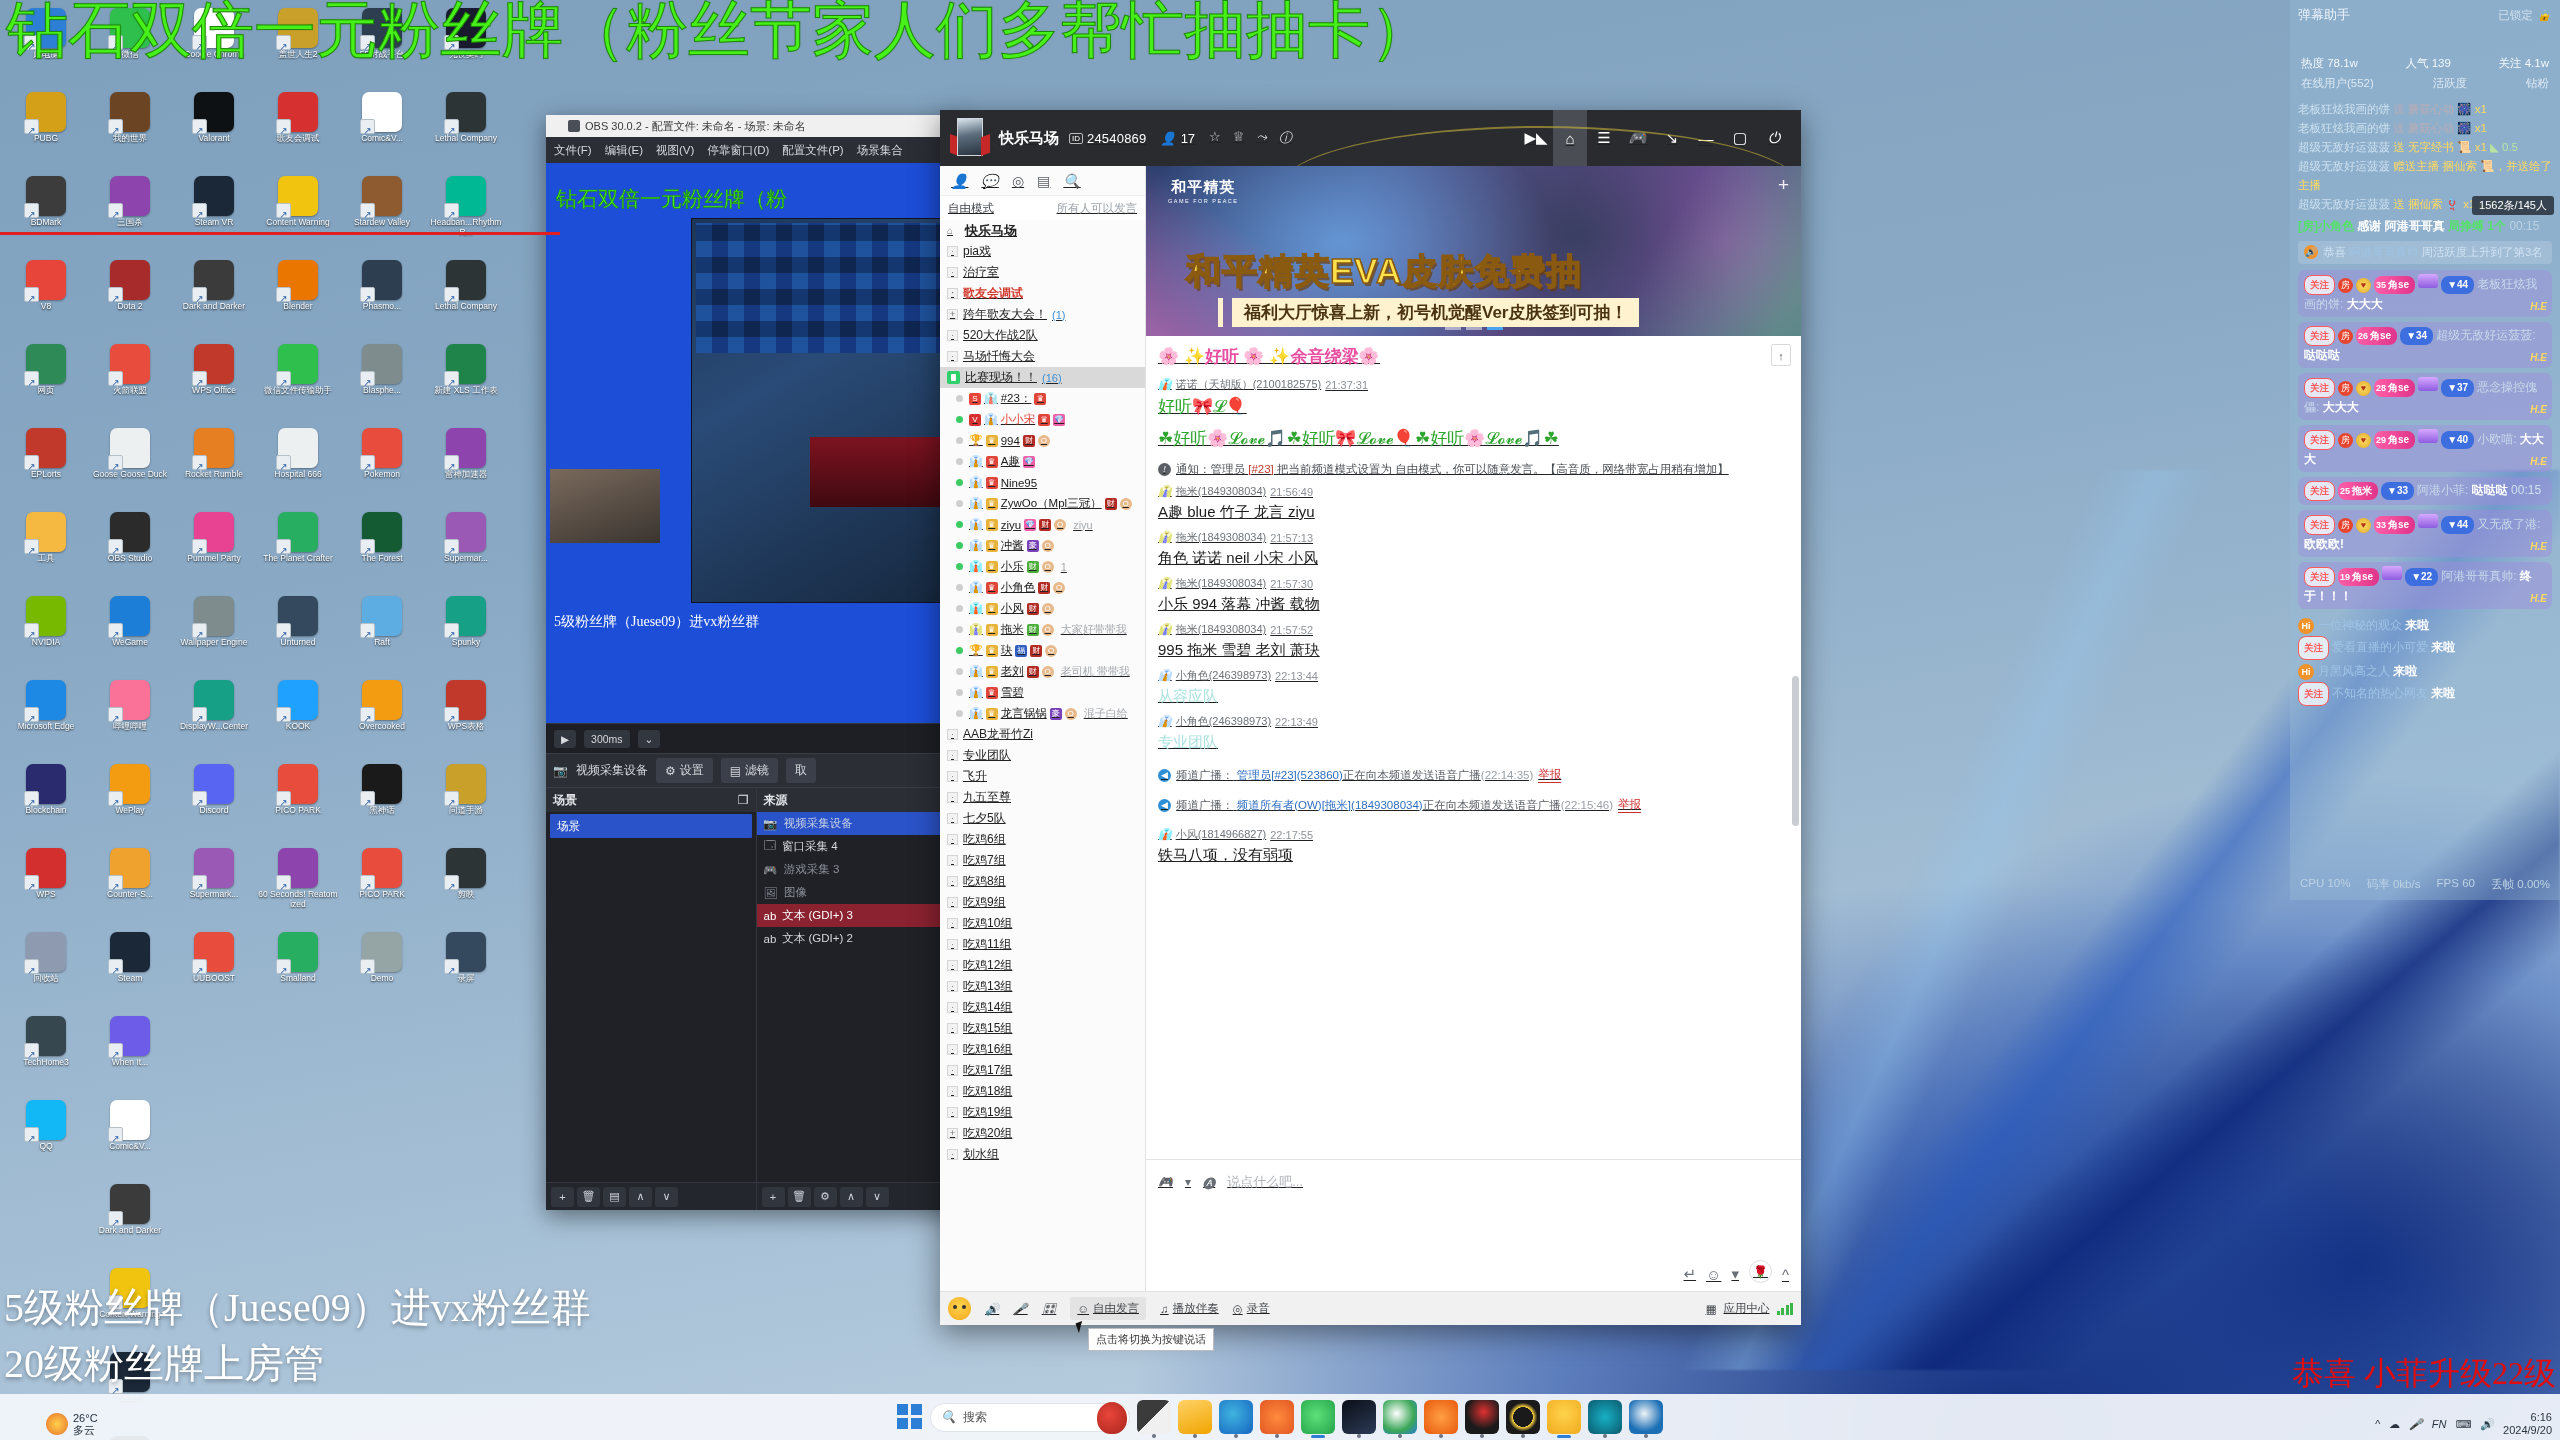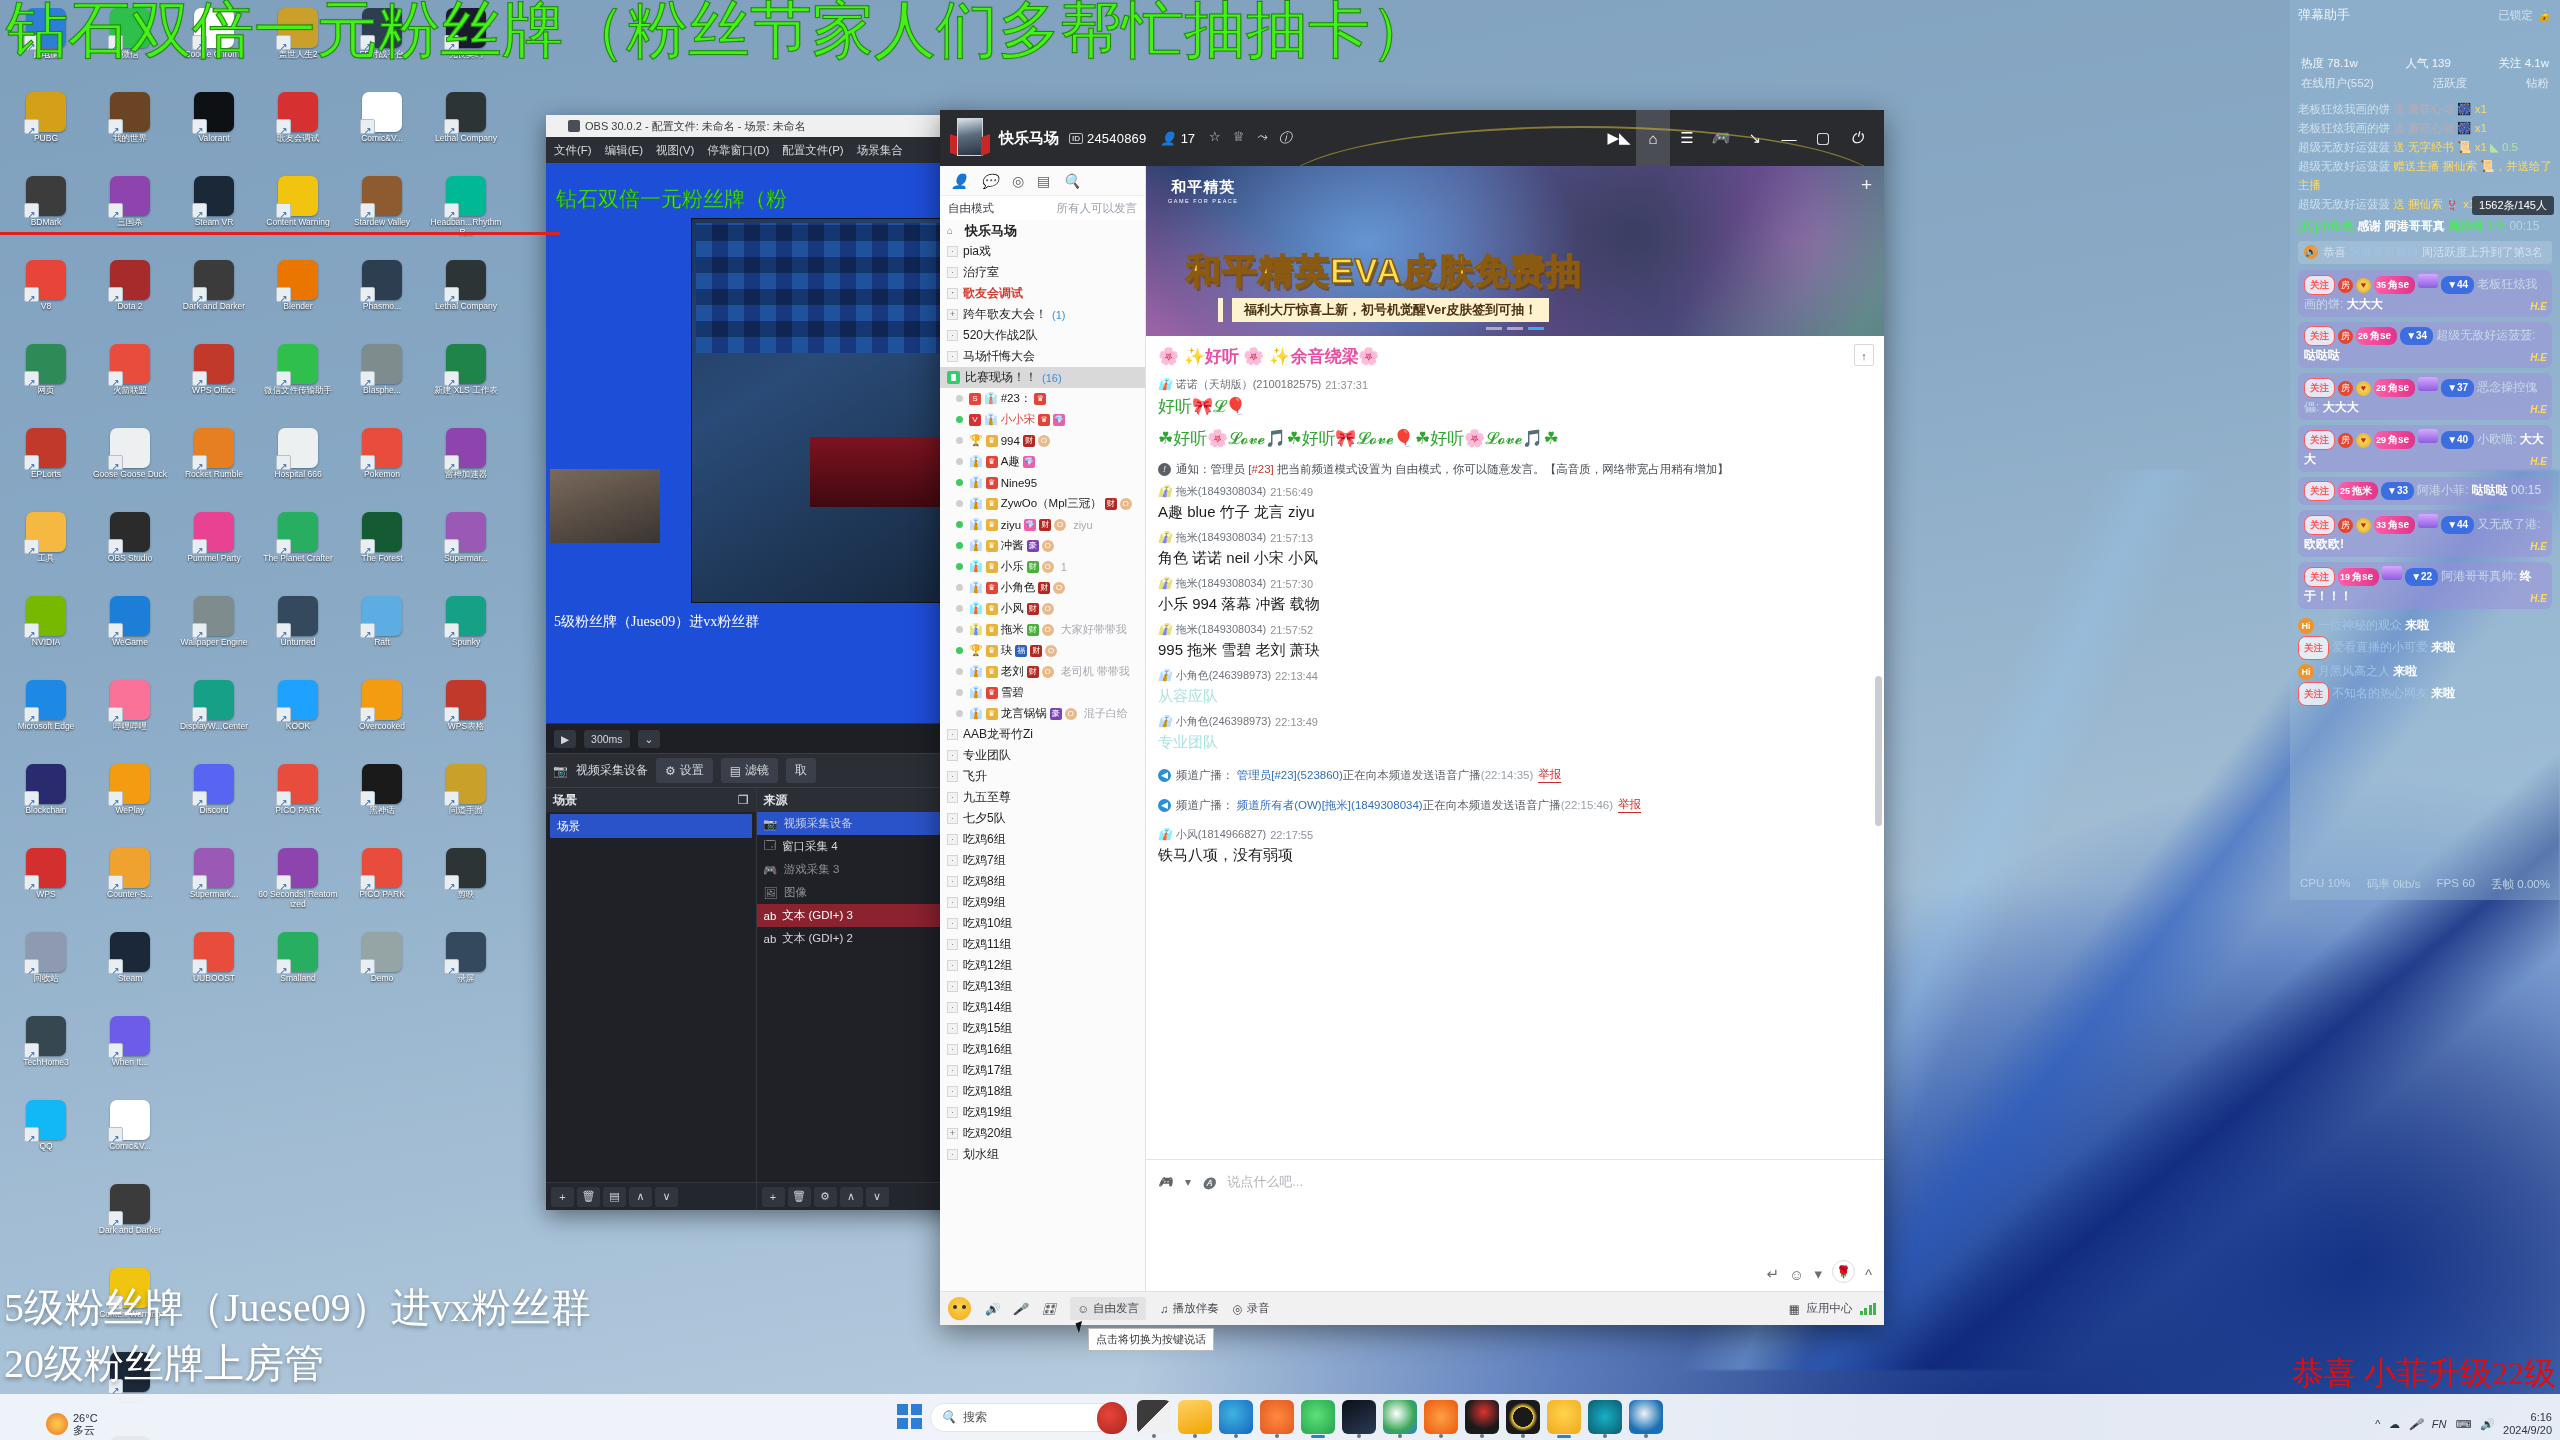--- a/index.html
+++ b/index.html
@@ -109,23 +109,23 @@
   .src-row.dim{ color:#8b8f98;}
   .scene-row{ height:24px; margin:2px 4px; display:flex; align-items:center; padding:0 7px;
      background:#2b53c9; color:#fff; font-size:11.5px; border-radius:1px;}
   .obs-col .tools{ height:28px; background:#23262c; display:flex; align-items:center; gap:3px; padding:0 5px;
      border-top:1px solid #34373f;}
   .obs-col .tools .tb{ width:23px;height:20px; background:#31353e; border-radius:3px;
      display:flex;align-items:center;justify-content:center;font-size:11px;color:#cfd3da;}
 
   
   #chat-window{
-    position:absolute; left:940px; top:110px; width:944px; height:1215px; z-index:30;
+    position:absolute; left:940px; top:110px; width:861px; height:1215px; z-index:30;
     background:#fff; box-shadow:0 8px 28px rgba(0,0,0,.45); display:flex; flex-direction:column;
-    font-size:12px; color:#222;
+    font-size:12px; color:#222;text-decoration:underline;
   }
   #chat-titlebar{ height:56px; background:#2a2b2f; display:flex; align-items:center; padding:0 10px; color:#fff;
     position:relative; overflow:hidden;}
   #chat-titlebar::after{content:"";position:absolute;left:340px;top:16px;right:0;height:60px;
     border-top:2px solid rgba(212,190,60,.55); border-radius:50%/100% 100% 0 0; pointer-events:none;}
   .ct-avatar{ width:40px;height:44px; margin-right:9px; position:relative; flex:none;}
   .ct-avatar .ph{ position:absolute; left:7px; top:2px; width:26px;height:38px;
      background:linear-gradient(170deg,#d8e4ec,#5c6d7d 45%,#2a3340); border:1px solid #cfd6dc;}
   .ct-avatar .rb-l,.ct-avatar .rb-r{ position:absolute; top:18px; width:9px;height:22px; background:#c62828;}
   .ct-avatar .rb-l{ left:0; clip-path:polygon(0 0,100% 15%,100% 100%,0 85%);}
@@ -178,21 +178,21 @@
       radial-gradient(ellipse 260px 190px at 66% 40%, rgba(50,60,90,.8), rgba(0,0,0,0) 72%),
       radial-gradient(ellipse 220px 200px at 88% 45%, rgba(190,90,200,.6), rgba(0,0,0,0) 70%);
   }
   #banner .logo{ position:absolute; left:22px; top:12px; color:#fff; font-size:15px; font-weight:bold;
      letter-spacing:1px; text-align:center;}
   #banner .logo small{ display:block; font-size:5.5px; letter-spacing:1.5px; font-weight:normal; margin-top:1px;}
   #banner .headline{ position:absolute; left:40px; top:82px; font-size:35px; font-weight:bold;
      color:#ffe14d; letter-spacing:1px; -webkit-text-stroke:1.5px #8a5a10;
      text-shadow:2px 3px 0 rgba(110,60,0,.65); font-family:"Liberation Sans",sans-serif;}
   #banner .sub{ position:absolute; left:86px; top:132px; background:#fff3cf; color:#4a3310;
-     font-size:13px; font-weight:bold; padding:3px 12px; }
+     font-size:17px; font-weight:bold; padding:3px 12px; }
   #banner .sub::before{content:"";position:absolute;left:-14px;top:0;width:5px;height:100%;background:#fff3cf;}
   #banner .plus{ position:absolute; right:12px; top:8px; color:#fff; font-size:19px; opacity:.9;}
   #banner .dots{ position:absolute; left:50%; bottom:6px; transform:translateX(-50%); display:flex; gap:5px;}
   #banner .dots i{ width:16px;height:3px; background:rgba(255,255,255,.5); display:block;}
   #banner .dots i.a{ background:#4aa3f0; }
 
   #messages{ flex:1; overflow:hidden; position:relative; background:#fff; padding:6px 12px 0 12px;}
   .msg-head{ display:flex; align-items:center; gap:4px; font-size:11px; color:#8e9399; margin:7px 0 2px;}
   .msg-head .uname{ color:#6f747a; }
   .msg-body{ font-size:15px; color:#1c1c1c; line-height:22px; margin-bottom:2px; word-break:break-all;}

